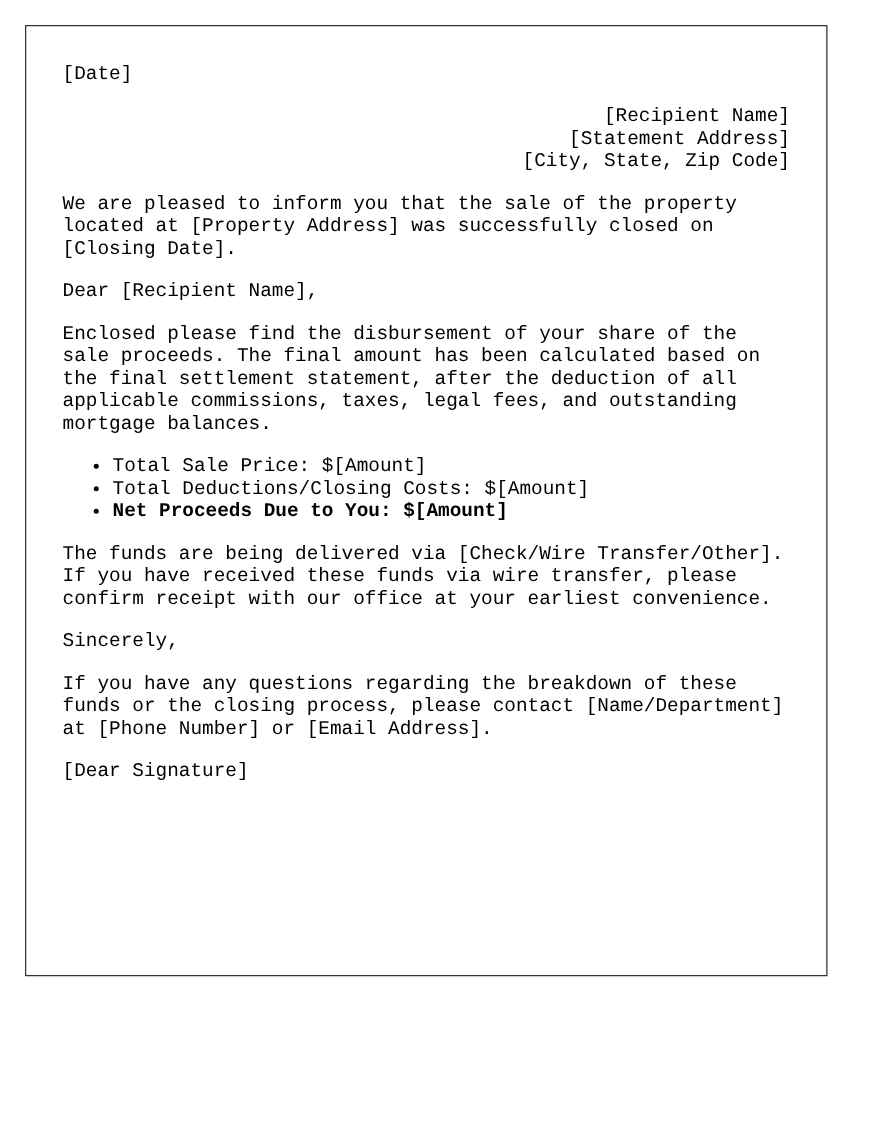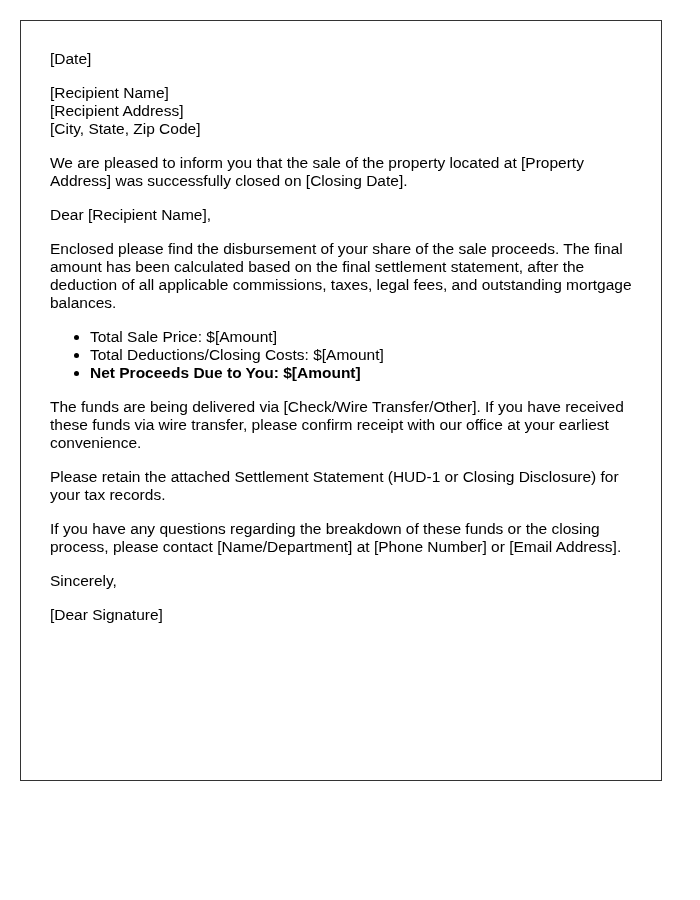--- a/index.html
+++ b/index.html
@@ -3,61 +3,60 @@
 <meta charset="utf-8">
 <style>
   html, body { margin: 0; padding: 0; background: #ffffff; }
   body { width: 700px; height: 900px; position: relative; }
   .letter {
     position: absolute;
     left: 20px; top: 20px;
     width: 582px; height: 710px;
     border: 1px solid #333333;
     padding: 29px 29px 20px 29px;
-    font-family: Liberation Sans, sans-serif;
+    font-family: Liberation Mono, monospace;
     font-size: 15.5px;
     line-height: 18px;
     color: #000000;
   }
   .letter p { margin: 0 0 16px 0; }
-  .block { margin: 0 0 16px 0; }
+  .block { margin: 0 0 16px 0; text-align: right; }
   .block div { display: block; }
   .bold { font-weight: bold; }
   ul.summary { margin: 0 0 16px 0; padding-left: 40px; list-style: disc; }
   ul.summary li { margin: 0; }
 </style>
 </head>
 <body>
 
 <div class="letter">
   <p>[Date]</p>
 
   <div class="block">
     <div>[Recipient Name]</div>
-    <div>[Recipient Address]</div>
+    <div>[Statement Address]</div>
     <div>[City, State, Zip Code]</div>
   </div>
 
 
   <p>We are pleased to inform you that the sale of the property located at [Property Address] was successfully closed on [Closing Date].</p>
 
   <p>Dear [Recipient Name],</p>
 
   <p>Enclosed please find the disbursement of your share of the sale proceeds. The final amount has been calculated based on the final settlement statement, after the deduction of all applicable commissions, taxes, legal fees, and outstanding mortgage balances.</p>
 
 
   <ul class="summary">
     <li>Total Sale Price: $[Amount]</li>
     <li>Total Deductions/Closing Costs: $[Amount]</li>
     <li class="bold">Net Proceeds Due to You: $[Amount]</li>
   </ul>
 
   <p>The funds are being delivered via [Check/Wire Transfer/Other]. If you have received these funds via wire transfer, please confirm receipt with our office at your earliest convenience.</p>
 
-  <p>Please retain the attached Settlement Statement (HUD-1 or Closing Disclosure) for your tax records.</p>
+
+  <p>Sincerely,</p>
 
   <p>If you have any questions regarding the breakdown of these funds or the closing process, please contact [Name/Department] at [Phone Number] or [Email Address].</p>
-
-  <p>Sincerely,</p>
 
   <p>[Dear Signature]</p>
 
 </div>
 
 </body></html>

